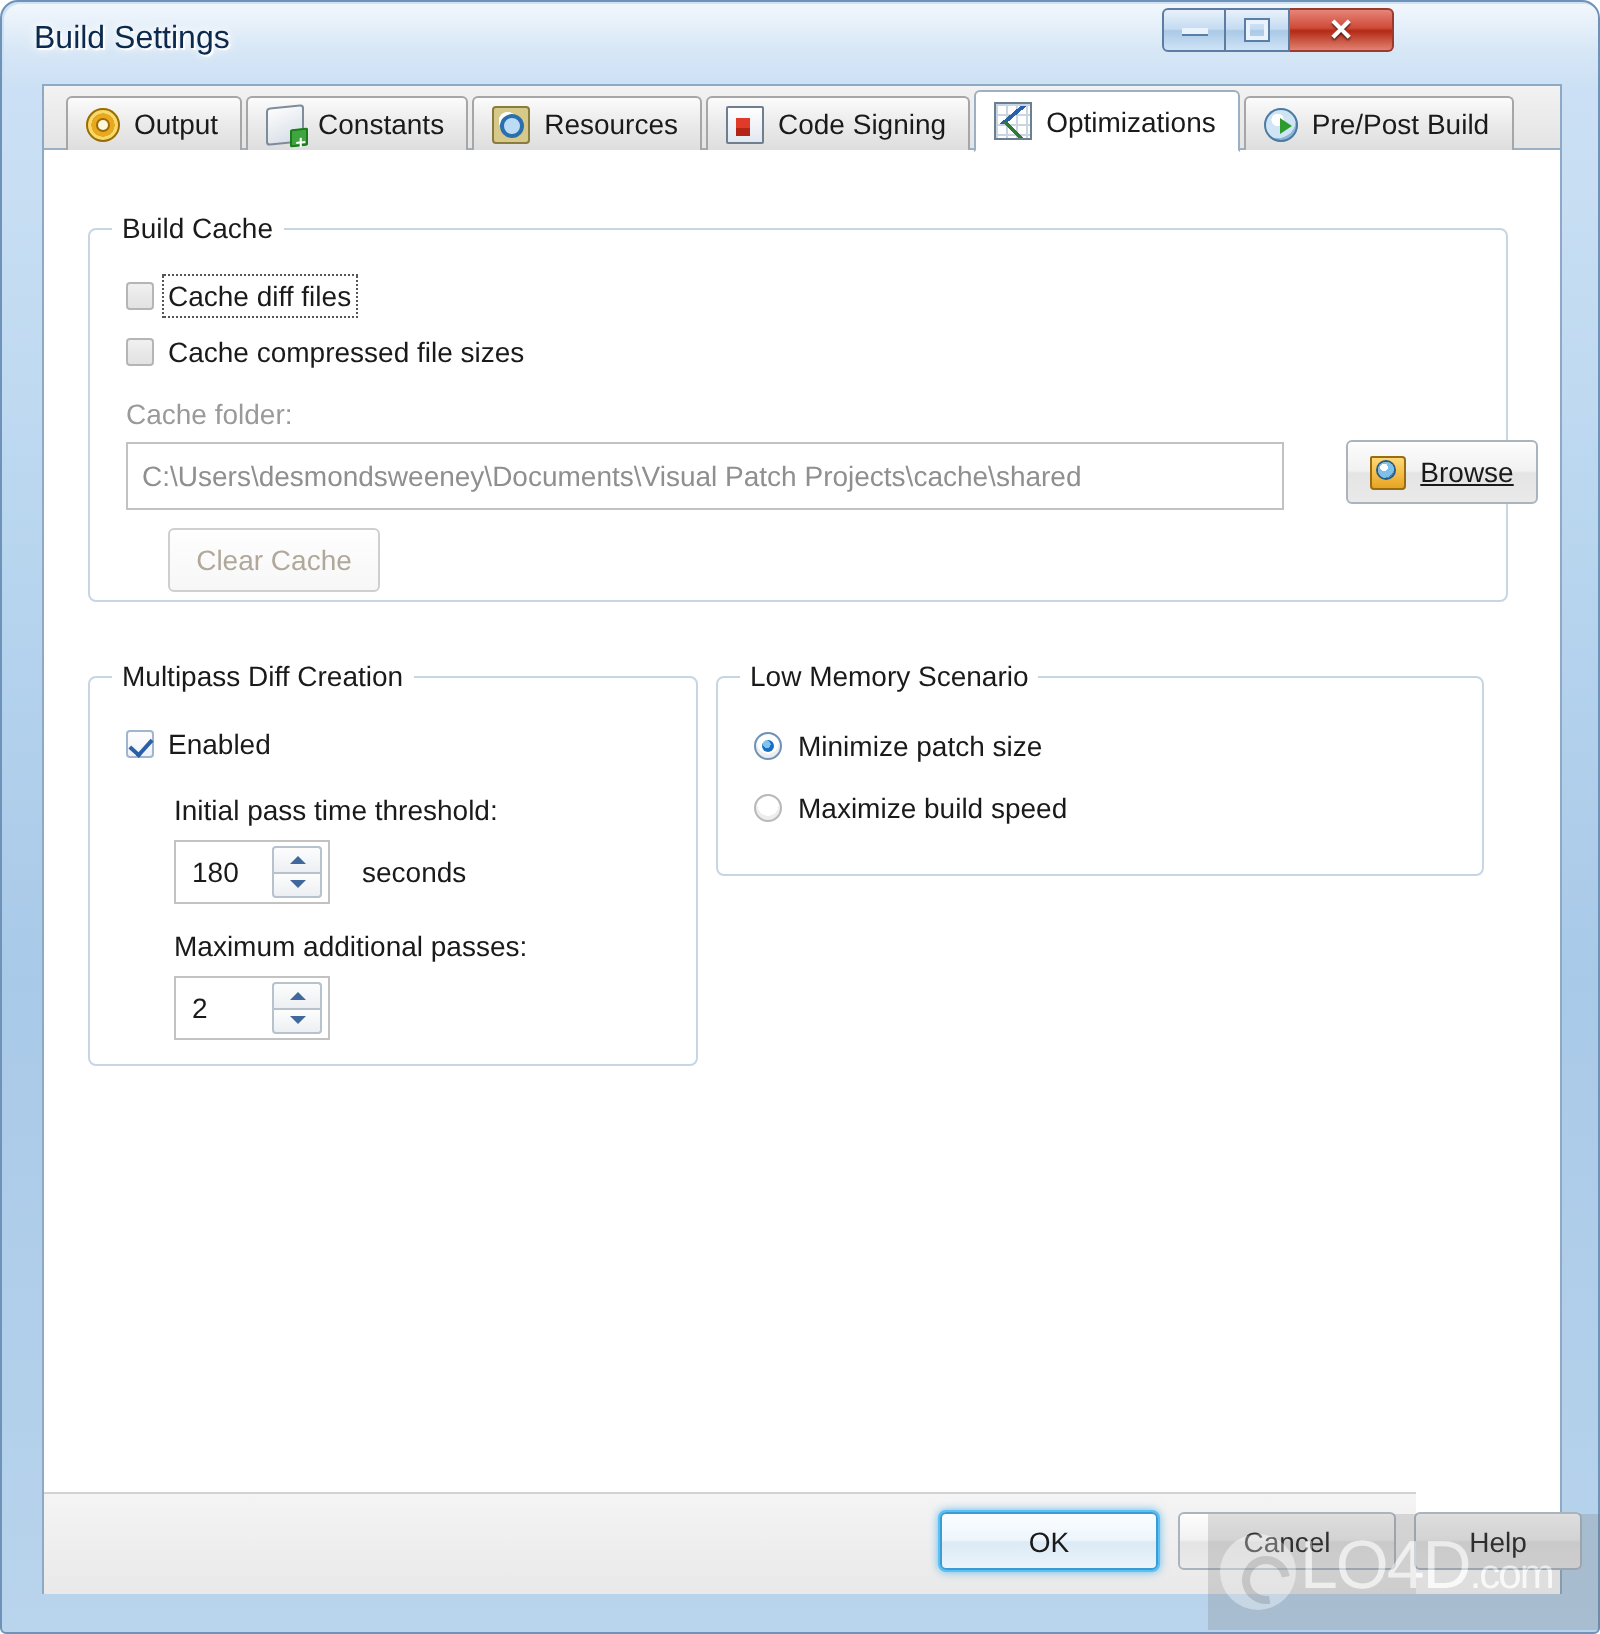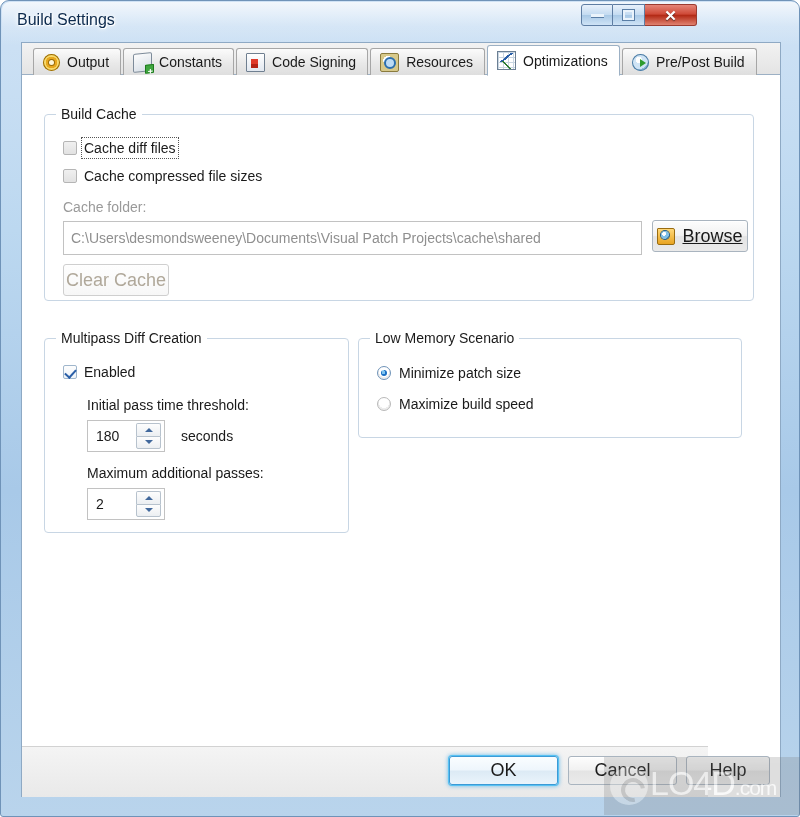--- a/index.html
+++ b/index.html
@@ -219,22 +219,23 @@
     font-size:14px;color:#8f8f8f;
     white-space:nowrap;overflow:hidden;
   }
 
   
   .btn{
     position:absolute;box-sizing:border-box;
     border:1px solid #a9b4bf;border-radius:3px;
     background:linear-gradient(180deg,#fdfdfd 0%,#f1f1f1 48%,#e4e4e4 52%,#eaeaea 100%);
     display:flex;align-items:center;justify-content:center;gap:7px;
-    font-size:18px;color:#1a1a1a;
+    font-size:14px;color:#1a1a1a;
     box-shadow:0 1px 0 rgba(255,255,255,.8) inset;
+    margin-left:21px;
   }
   .btn.disabled{color:#b0a89a;border-color:#cfcfcf;
     background:linear-gradient(180deg,#fefefe 0%,#f7f7f7 100%);}
   .btn.default{
     border-color:#3c9ad6;
     box-shadow:0 0 0 1px #58c2f2, 0 0 4px 1px rgba(62,170,232,.75);
     background:linear-gradient(180deg,#fafdff 0%,#eef6fc 48%,#dceaf5 52%,#eaf4fb 100%);
   }
   .btn-ico-folder{
     width:16px;height:15px;flex:0 0 16px;position:relative;
@@ -338,27 +339,27 @@
           <span class="tab-ico ico-disc"></span>
           <span>Output</span>
         </div>
 
         <div class="tab">
           <span class="tab-ico ico-const"></span>
           <span>Constants</span>
         </div>
 
         <div class="tab">
+          <span class="tab-ico ico-res"></span>
+          <span>Resources</span>
+        </div>
+
+        <div class="tab">
           <span class="tab-ico ico-sign"></span>
           <span>Code Signing</span>
-        </div>
-
-        <div class="tab">
-          <span class="tab-ico ico-res"></span>
-          <span>Resources</span>
         </div>
 
         <div class="tab active">
           <span class="tab-ico ico-opt"></span>
           <span>Optimizations</span>
         </div>
 
         <div class="tab">
           <span class="tab-ico ico-prepost"></span>
           <span>Pre/Post Build</span>

